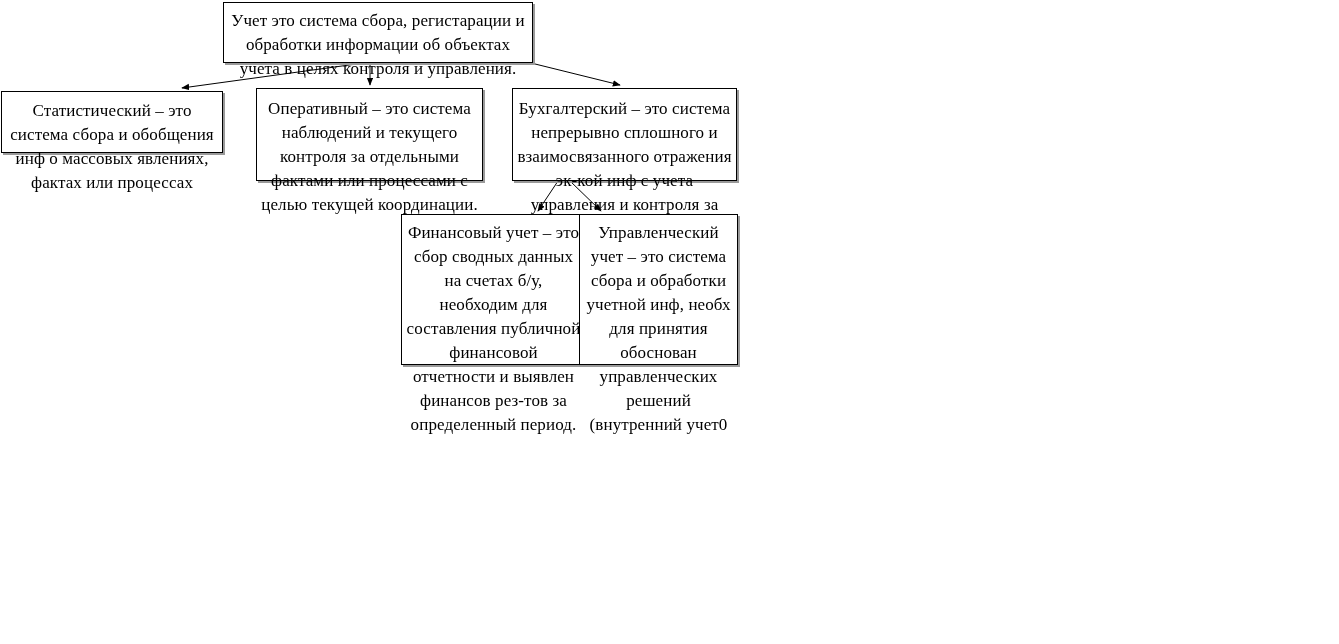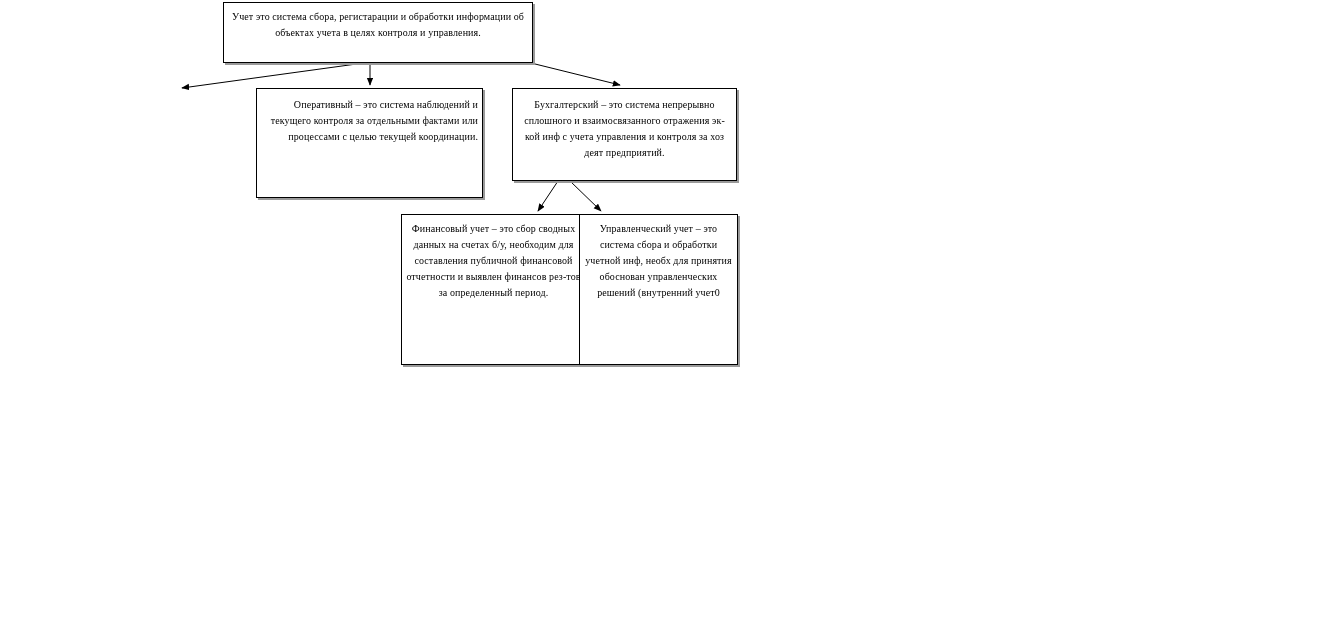--- a/index.html
+++ b/index.html
@@ -38,34 +38,34 @@
     display: flex;
     align-items: flex-start;
     justify-content: center;
     text-align: center;
     box-shadow: 2px 2px 0 0 #9a9a9a;
   }
   .node .node-text {
     display: block;
     width: 100%;
     white-space: pre-line;
-    line-height: 16px;
-    font-size: 10px;
+    line-height: 24px;
+    font-size: 17px;
     letter-spacing: 0.1px;
     padding: 0 4px;
     box-sizing: border-box;
   }
   
   #node-root      { left: 223px; top: 2px;   width: 310px; height: 61px; }
   #node-root .node-text      { padding-top: 6px; }
 
   #node-statistical { left: 1px;   top: 91px;  width: 222px; height: 62px; }
   #node-statistical .node-text { padding-top: 7px; }
 
-  #node-operational { left: 256px; top: 88px;  width: 227px; height: 110px; text-align: right; }
+  #node-operational { left: 256px; top: 88px;  width: 227px; height: 93px; }
   #node-operational .node-text { padding-top: 8px; }
 
   #node-accounting  { left: 512px; top: 88px;  width: 225px; height: 93px; }
   #node-accounting .node-text  { padding-top: 8px; }
 
   #node-financial   { left: 401px; top: 214px; width: 185px; height: 151px; }
   #node-financial .node-text   { padding-top: 6px; }
 
   #node-managerial  { left: 579px; top: 214px; width: 159px; height: 151px; }
   #node-managerial .node-text  { padding-top: 6px; }
@@ -101,20 +101,23 @@
 
     <g>
       <line x1="570" y1="181" x2="601" y2="211" stroke="#000000" stroke-width="1" marker-end="url(#arrowhead)"></line>
     </g>
   </svg>
 
   <div class="node" id="node-root">
     <span class="node-text">Учет это система сбора, регистарации и обработки информации об объектах учета в целях контроля и управления.</span>
   </div>
 
+  <div class="node" id="node-statistical">
+    <span class="node-text">Статистический – это система сбора и обобщения инф о массовых явлениях, фактах или процессах</span>
+  </div>
 
   <div class="node" id="node-operational">
     <span class="node-text">Оперативный – это система наблюдений и текущего контроля за отдельными фактами или процессами с целью текущей координации.</span>
   </div>
 
   <div class="node" id="node-accounting">
     <span class="node-text">Бухгалтерский – это система непрерывно сплошного и взаимосвязанного отражения эк-кой инф с учета управления и контроля за хоз деят предприятий.</span>
   </div>
 
   <div class="node" id="node-financial">

